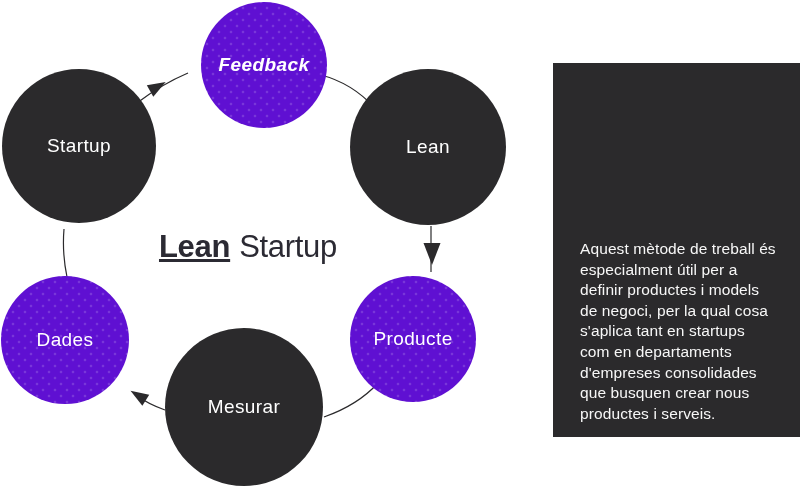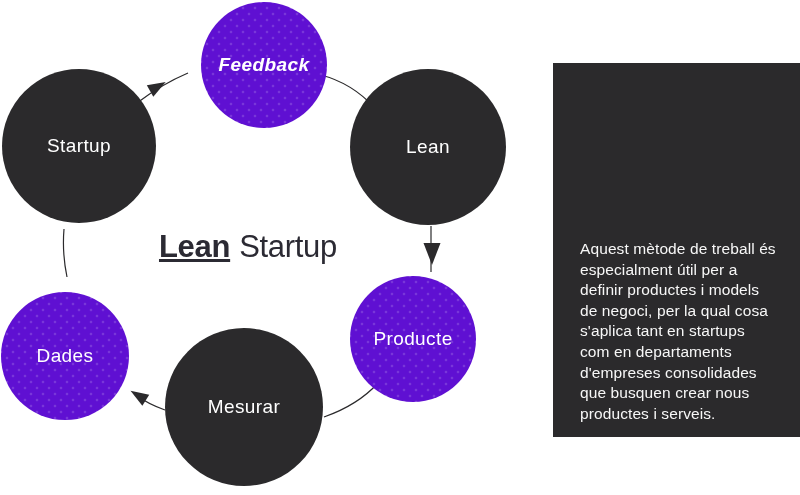--- a/index.html
+++ b/index.html
@@ -72,21 +72,21 @@
 </div>
 
 <div class="node purple" style="left:350px; top:276px; width:126px; height:126px;text-align:right;">
   <span class="node-label">Producte</span>
 </div>
 
 <div class="node dark" style="left:165px; top:328px; width:158px; height:158px;">
   <span class="node-label">Mesurar</span>
 </div>
 
-<div class="node purple" style="left:1px; top:292px; width:128px; height:128px;">
+<div class="node purple" style="left:1px; top:276px; width:128px; height:128px;">
   <span class="node-label">Dades</span>
 </div>
 
 <div class="node dark" style="left:2px; top:69px; width:154px; height:154px;">
   <span class="node-label">Startup</span>
 </div>
 
 <div class="center-title">
   <span class="bold">Lean</span><span class="light">Startup</span>
 </div>

